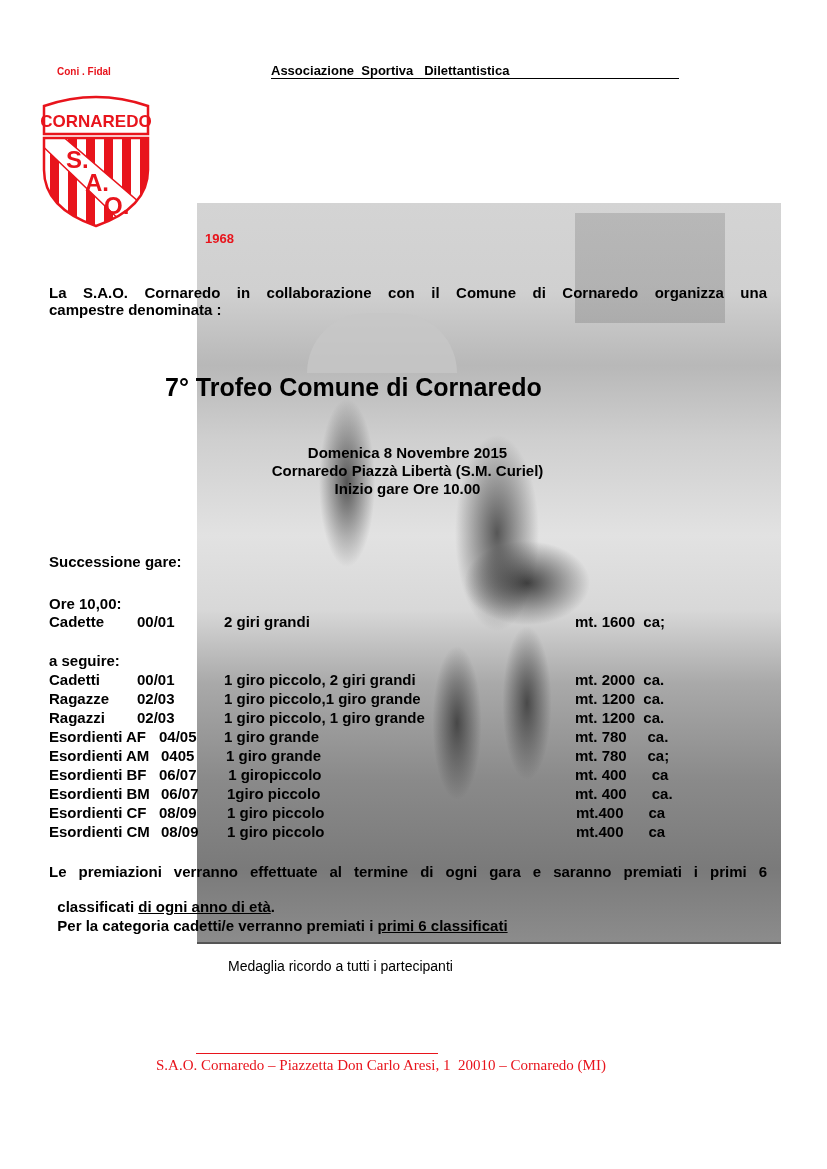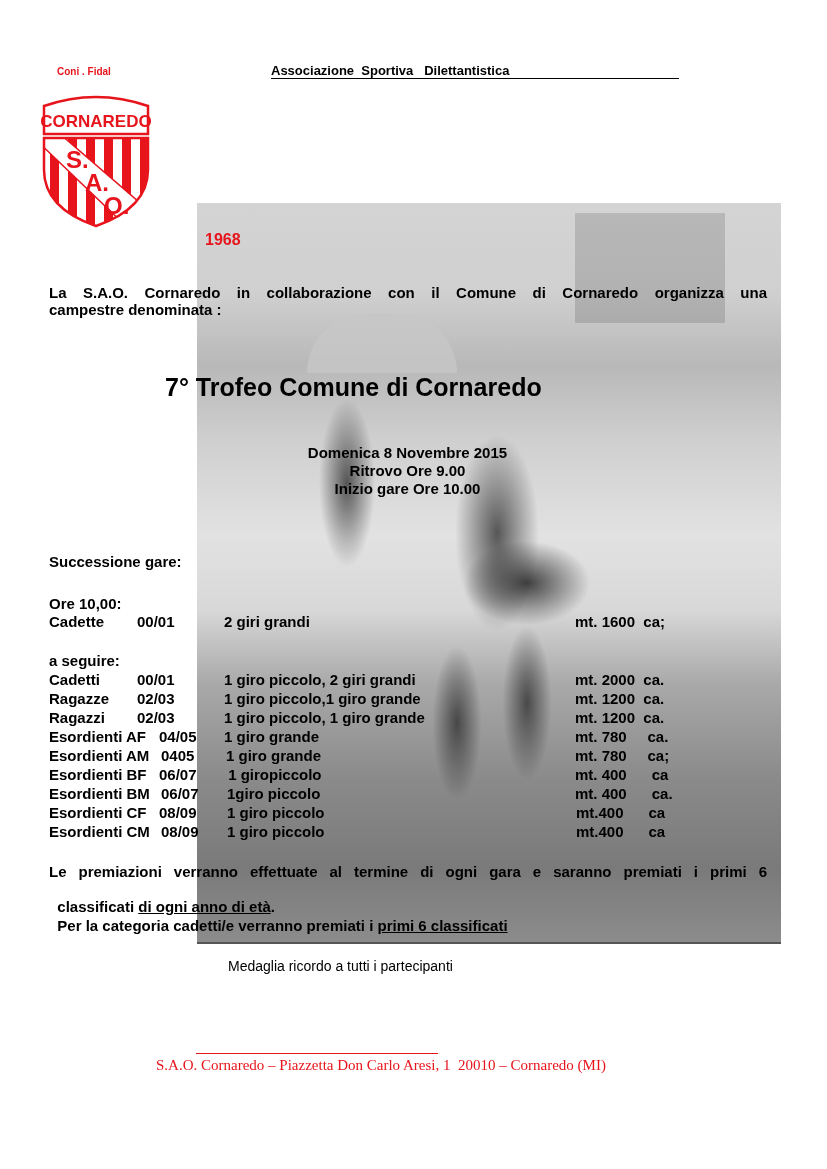--- a/index.html
+++ b/index.html
@@ -69,30 +69,30 @@
     <text x="45" y="101" font-family="Liberation Sans, sans-serif" font-weight="bold" font-size="24" fill="#e8141c">A.</text>
     <text x="64" y="124" font-family="Liberation Sans, sans-serif" font-weight="bold" font-size="24" fill="#e8141c">O.</text>
   </svg>
 </div>
 
 <div class="abs photo">
   <div class="building"></div>
   <div class="umbrella"></div>
 </div>
 
-<div class="abs bold red" style="left:205px; top:231px; font-size:16px;">1968</div>
+<div class="abs bold red" style="left:205px; top:231px; font-size:13px;">1968</div>
 
 <div class="abs bold p just" style="left:49px; top:284px; width:718px; white-space:nowrap;">La  S.A.O.  Cornaredo in collaborazione con il Comune di Cornaredo organizza una</div>
 <div class="abs bold p" style="left:49px; top:301px;">campestre denominata :</div>
 
 <div class="abs bold" style="left:165px; top:373px; font-size:25px;">7° Trofeo Comune di Cornaredo</div>
 
 <div class="abs bold" style="left:230px; top:444px; width:355px; text-align:center; font-size:15px; line-height:18px;">
   <div>Domenica 8 Novembre 2015</div>
-  <div>Ritrovo Ore 9.00</div>
+  <div>Cornaredo Piazzà Libertà (S.M. Curiel)</div>
   <div>Inizio gare Ore 10.00</div>
 </div>
 
 <div class="abs bold p" style="left:49px; top:553px;">Successione gare:</div>
 <div class="abs bold p" style="left:49px; top:595px;">Ore 10,00:</div>
 
 <div class="row" style="top:612px;">
   <span style="left:0;">Cadette</span>
   <span style="left:88px;">00/01</span>
   <span style="left:175px;">2 giri grandi</span>

